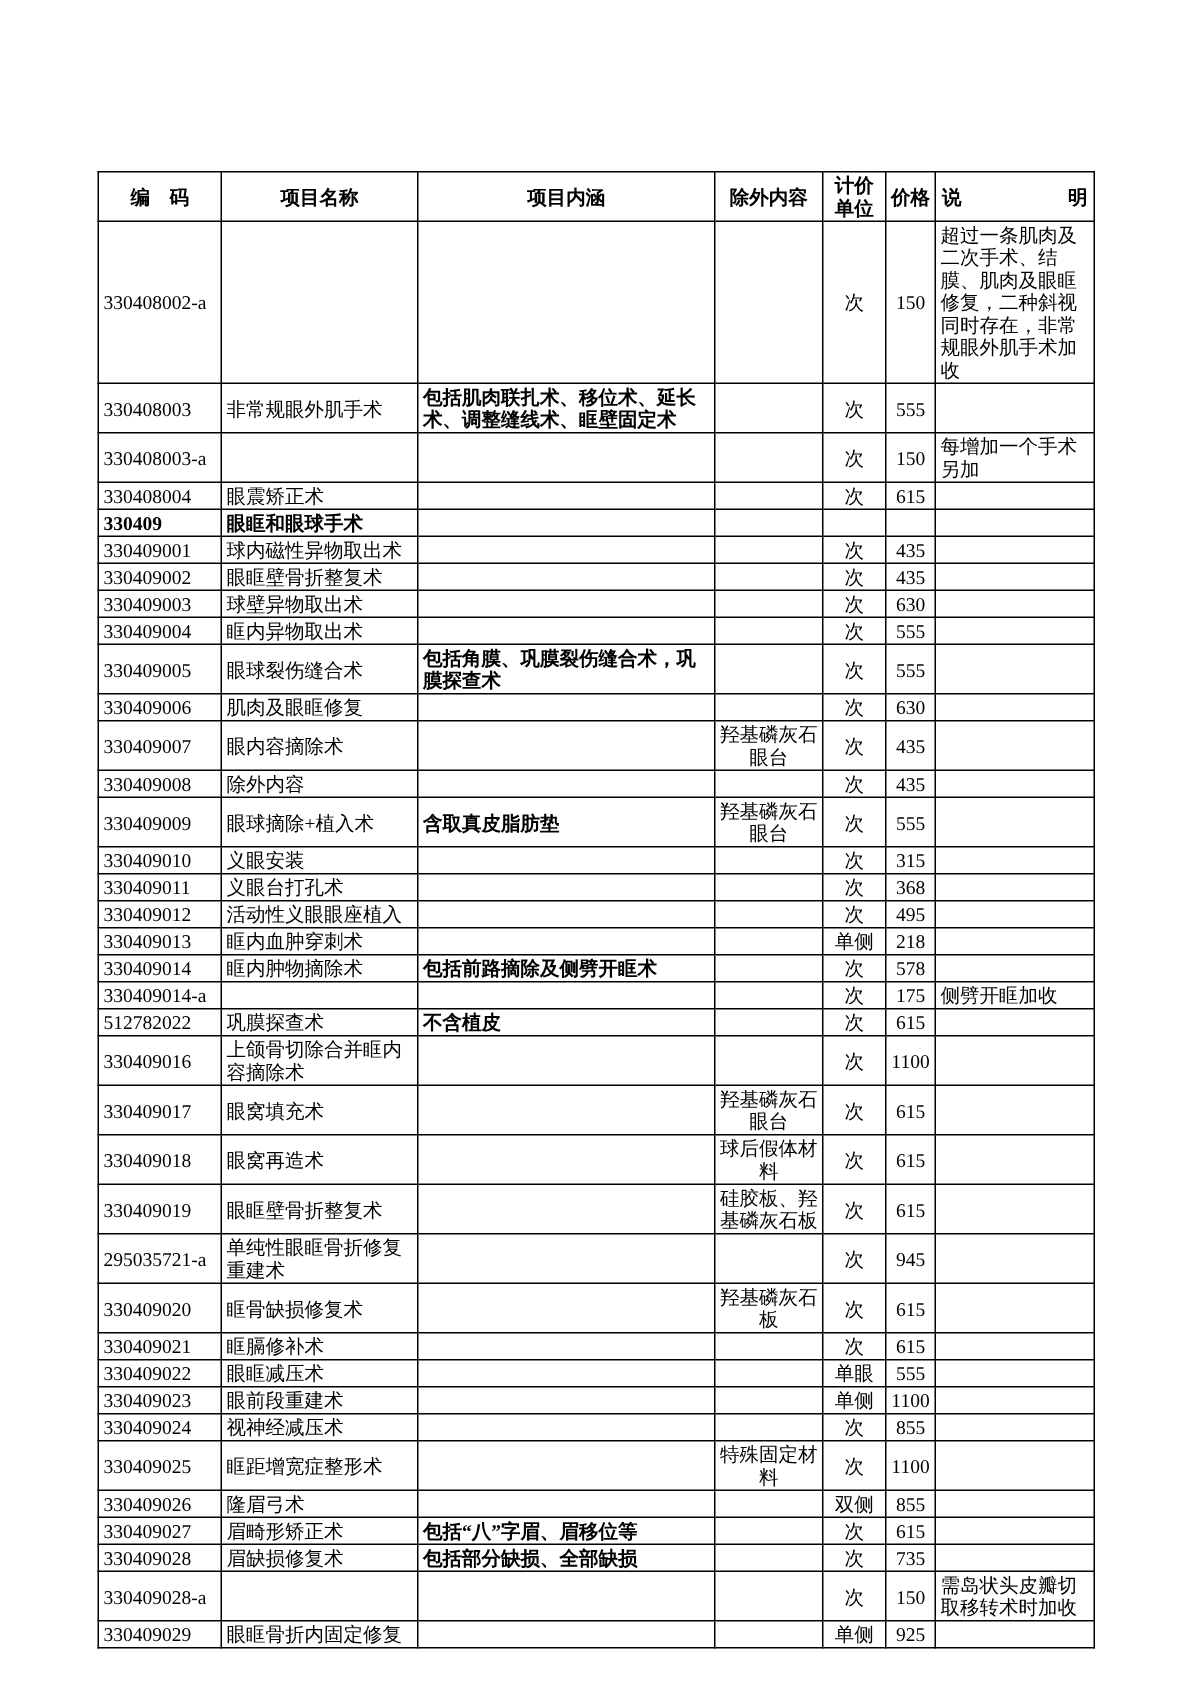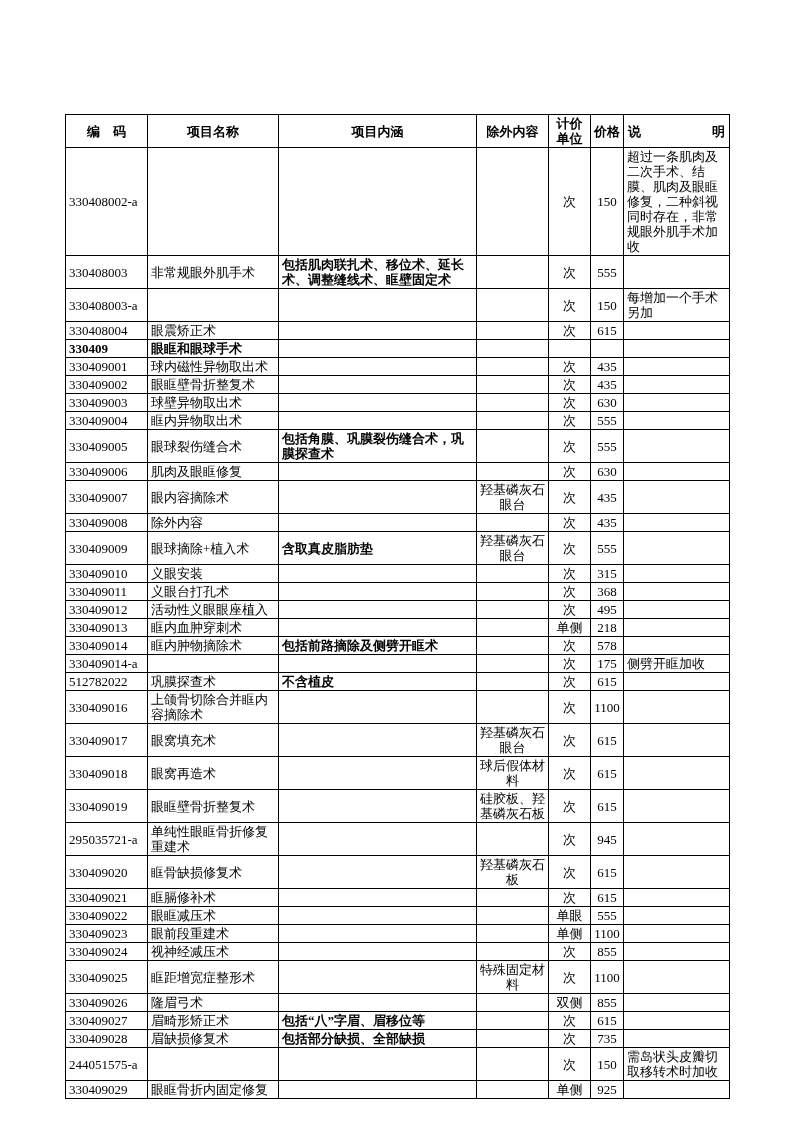--- a/index.html
+++ b/index.html
@@ -394,21 +394,21 @@
         <tr>
     <td class="c-code">330409028</td>
     <td class="c-name">眉缺损修复术</td>
     <td class="c-content">包括部分缺损、全部缺损</td>
     <td class="c-excluded"></td>
     <td class="c-unit">次</td>
     <td class="c-price">735</td>
     <td class="c-note"></td>
   </tr>
         <tr>
-    <td class="c-code">244051575-a</td>
+    <td class="c-code">330409028-a</td>
     <td class="c-name"></td>
     <td class="c-content"></td>
     <td class="c-excluded"></td>
     <td class="c-unit">次</td>
     <td class="c-price">150</td>
     <td class="c-note">需岛状头皮瓣切取移转术时加收</td>
   </tr>
         <tr>
     <td class="c-code">330409029</td>
     <td class="c-name">眼眶骨折内固定修复</td>

